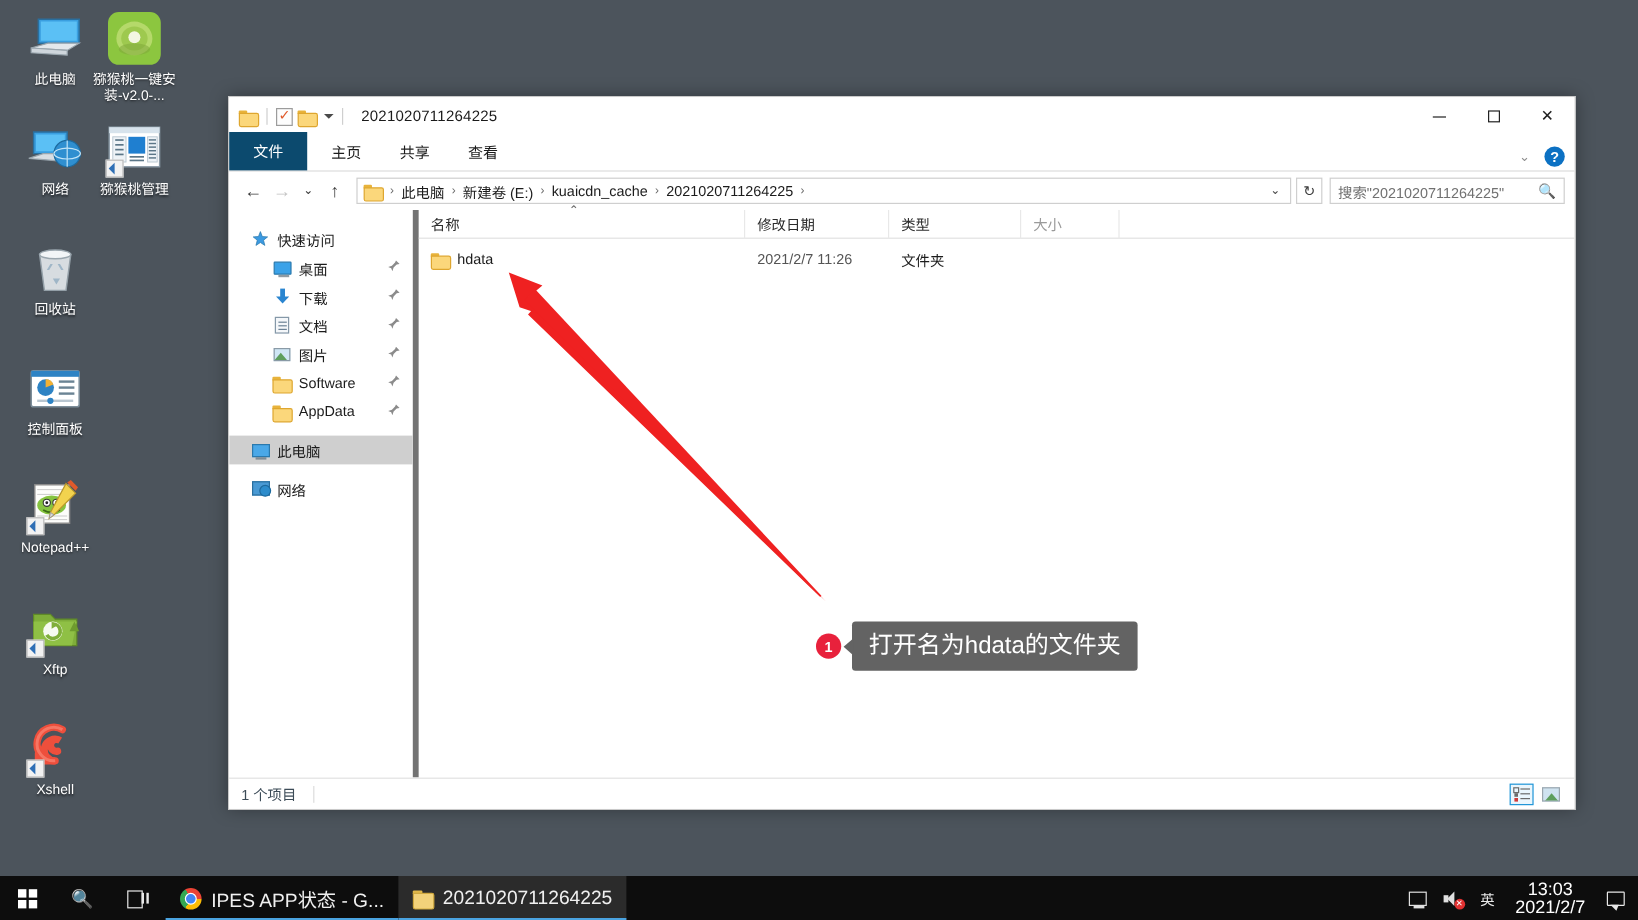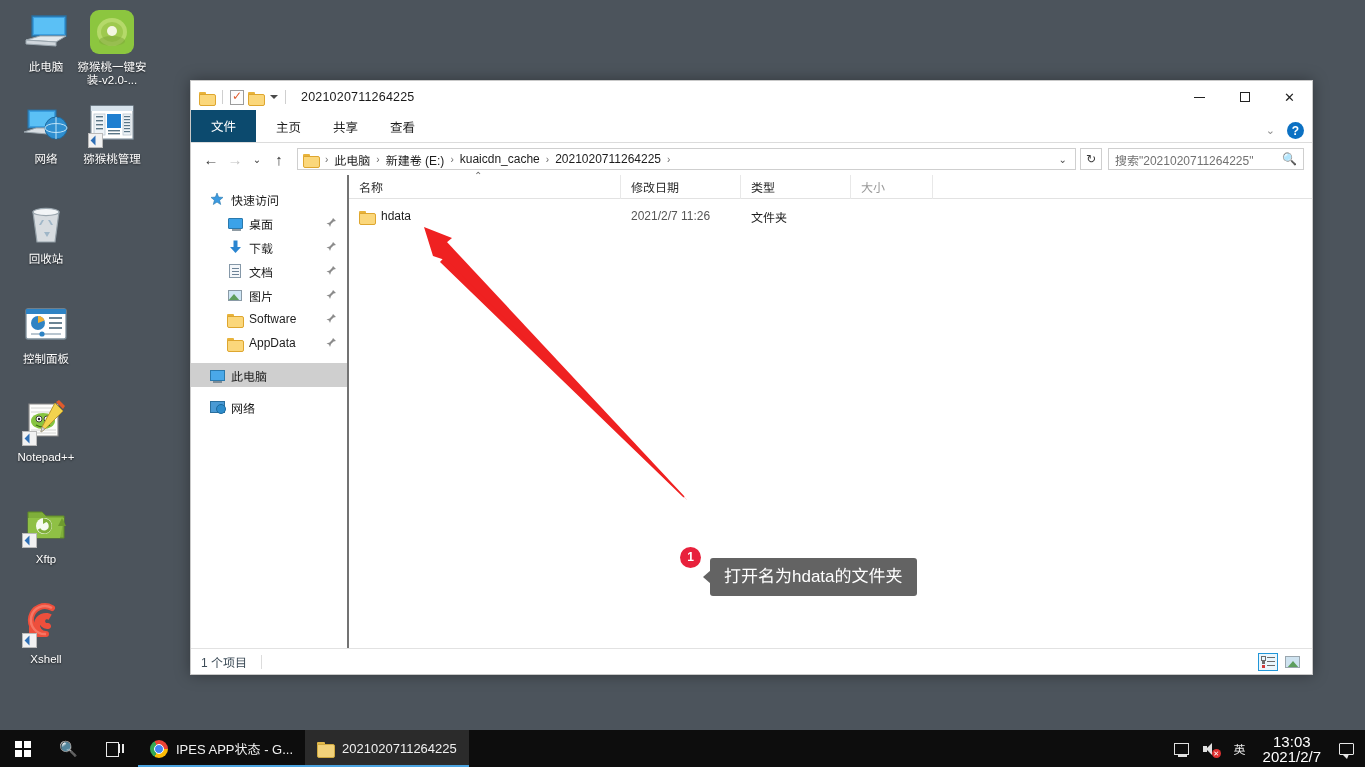--- a/index.html
+++ b/index.html
@@ -147,21 +147,21 @@
   .searchbox {
     width: 196px; height: 22px; border: 1px solid #cfcfcf; background: #fff;
     display: flex; align-items: center; padding: 0 6px;
     font-size: 12px; color: #717171;
   }
   .searchbox .mag { margin-left: auto; color: #4a4a4a; font-size: 12px; }
 
   .body-area { flex: 1; display: flex; min-height: 0; }
 
   .navpane {
-    width: 158px; border-right: 2px solid #737373; background: #fff;
+    width: 158px; border-right: 5px solid #737373; background: #fff;
     padding-top: 12px; overflow: hidden; flex: 0 0 158px;
   }
   .np-item {
     height: 24px; display: flex; align-items: center;
     font-size: 12px; color: #1c1c1c; padding-right: 10px; cursor: default;
     position: relative;
   }
   .np-item.selected { background: #cfcfcf; }
   .np-item .np-ico {
     width: 16px; height: 16px; margin-right: 6px; flex: 0 0 16px;
@@ -290,25 +290,24 @@
   .callout-badge {
     width: 21px; height: 21px; border-radius: 50%;
     background: #e8213c; color: #fff;
     font-size: 12px; font-weight: bold;
     display: flex; align-items: center; justify-content: center;
     z-index: 2;
   }
   .callout-bubble {
     position: relative; margin-left: 9px;
     background: #636363; color: #ffffff;
-    font-size: 17px; line-height: 1;
+    font-size: 20px; line-height: 1;
     padding: 10px 14px 11px 14px;
     border-radius: 3px;
     white-space: nowrap;
-    margin-top: 40px;
   }
   .callout-bubble::before {
     content: ""; position: absolute; left: -7px; top: 50%;
     transform: translateY(-50%);
     border-top: 7px solid transparent; border-bottom: 7px solid transparent;
     border-right: 8px solid #636363;
   }
 
   
   #taskbar {
@@ -336,21 +335,21 @@
     content: ""; position: absolute; left: 0; top: 0;
     width: 11px; height: 13px; border: 1px solid #e8e8e8;
   }
   .taskview::after {
     content: ""; position: absolute; right: 0; top: 2px;
     width: 2px; height: 9px; background: #e8e8e8;
     box-shadow: -4px 0 0 #e8e8e8;
   }
   .tb-app {
     height: 37px; display: flex; align-items: center; gap: 8px;
-    padding: 16px 12px; color: #f0f0f0; font-size: 13px;
+    padding: 16px 12px; color: #f0f0f0; font-size: 16px;
     cursor: default; position: relative; min-width: 160px;
   }
   .tb-app.active { background: #2b2b2b; }
   .tb-app::after {
     content: ""; position: absolute; left: 0; bottom: 0;
     width: 100%; height: 2px; background: #4aa3e0;
   }
   .chrome-ico {
     width: 18px; height: 18px; border-radius: 50%;
     background:

